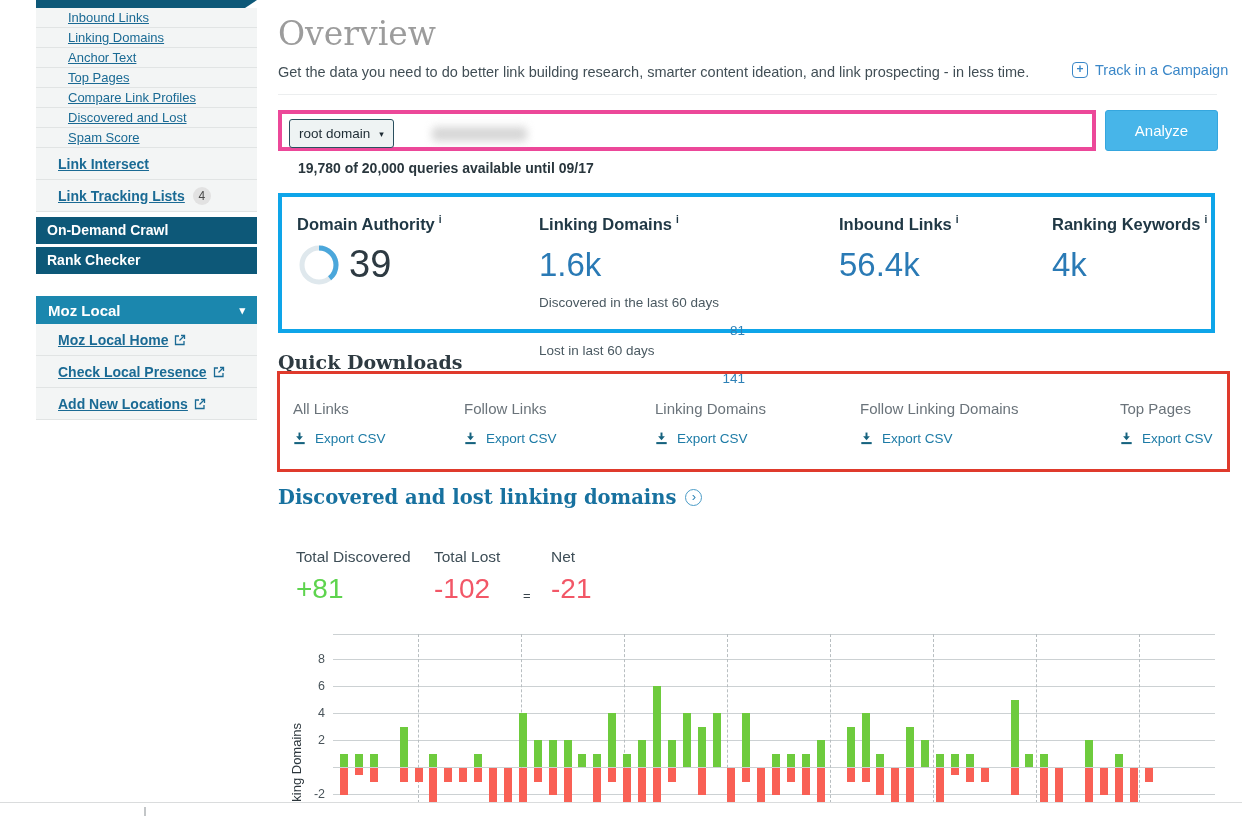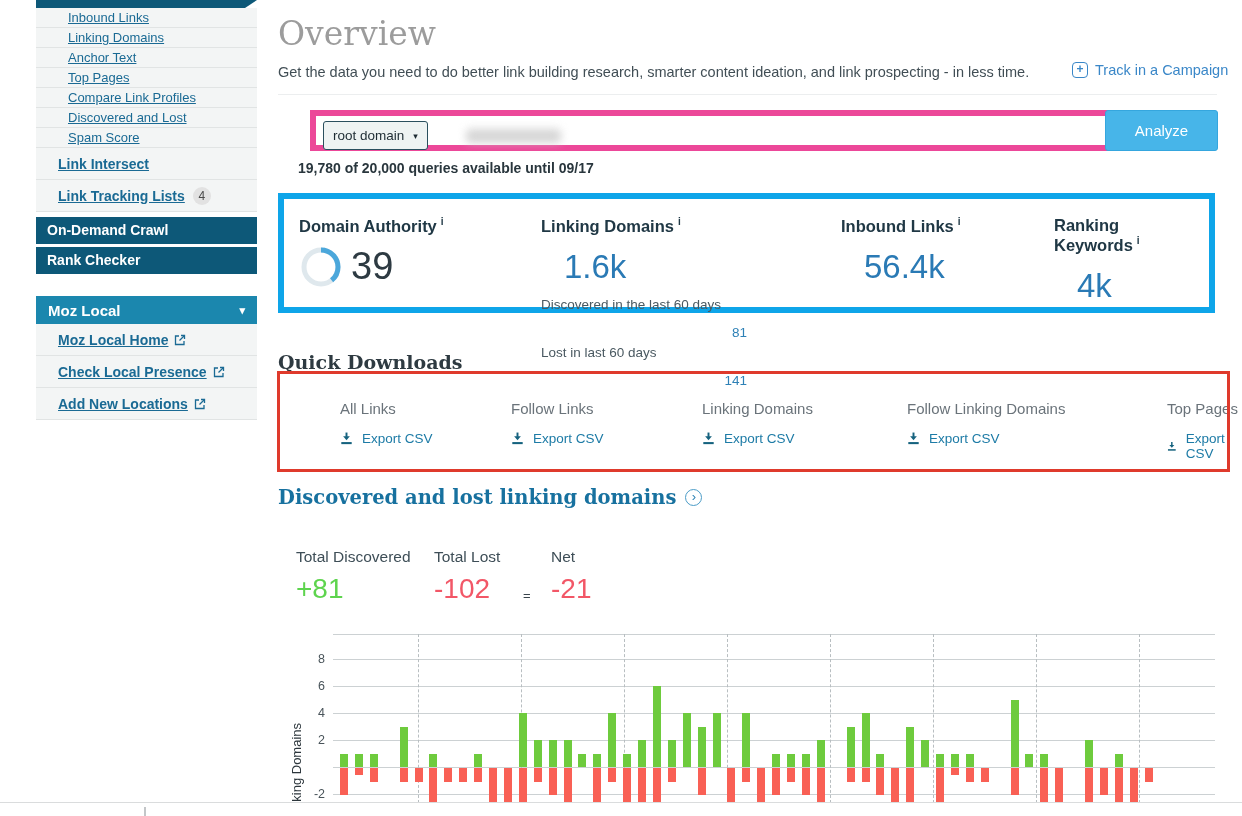--- a/index.html
+++ b/index.html
@@ -32,53 +32,53 @@
                 font-weight:normal; font-size:33px; color:#9c9c9c; }
   .subtitle { position:absolute; left:278px; top:64px; font-size:14.5px; color:#414e55; white-space:nowrap; }
   .track-link { position:absolute; left:1072px; top:62px; display:flex; align-items:center; gap:7px;
                 color:#3a87c8; font-size:14.5px; text-decoration:none; }
   .plusbox { display:inline-block; width:16px; height:16px; border:1.5px solid #3a87c8; border-radius:4px;
              line-height:13px; text-align:center; font-size:12px; font-weight:bold; }
   .hdr-divider { position:absolute; left:278px; top:94px; width:939px; height:1px; background:#eceeef; }
 
   
   .searchbar { position:absolute; left:278px; top:110px; width:818px; height:41px;
-               border:6px solid #ec4899; background:#fff;margin-left:32px; }
+               border:4px solid #ec4899; background:#fff; }
   .scope { position:absolute; left:7px; top:5px; height:29px; padding:0 9px; display:flex;
            align-items:center; gap:9px; background:#eef3f3; border:1px solid #2a4f5e; border-radius:3px;
            font-size:13.5px; color:#1d2b33; cursor:pointer; }
   .scope .chev2 { font-size:9px; }
   .redact { position:absolute; left:150px; top:13px; width:95px; height:14px; background:#cbcbcb;
             border-radius:4px; filter:blur(4px); opacity:.8; }
   .analyze { position:absolute; left:1105px; top:110px; width:113px; height:41px; background:#47b5e9;
              border:1px solid #35a6de; border-radius:3px; color:#fff; font-size:15px;
              font-family:"Liberation Sans", sans-serif; cursor:pointer; }
   .queries { position:absolute; left:278px; top:160px; font-size:14px; font-weight:bold; color:#29363d;margin-left:20px; }
 
   
-  .metrics { position:absolute; left:278px; top:193px; width:937px; height:120px;
-             border:6px solid #0ea5e9; background:#fff; }
+  .metrics { position:absolute; left:278px; top:193px; width:937px; height:140px;
+             border:4px solid #0ea5e9; background:#fff; }
   .m { position:absolute; top:17px; }
   .m1 { left:15px; } .m2 { left:257px; } .m3 { left:557px; } .m4 { left:770px; }
   .mlabel { font-size:16.5px; font-weight:bold; color:#203845; }
   .mlabel sup { font-size:10px; margin-left:4px; cursor:pointer; }
   .mval-row { display:flex; align-items:center; gap:8px; margin-top:9px; }
   .gauge .track { fill:none; stroke:#dfe8ed; stroke-width:5; }
   .gauge .arc { fill:none; stroke:#4ba7db; stroke-width:5; transform:rotate(-90deg); transform-origin:22px 22px; }
   .danum { font-size:38px; color:#2d3a42; }
-  .bigval { font-size:33px; color:#2a7ab5; margin-top:12px;margin-left:23px; }
+  .bigval { font-size:33px; color:#2a7ab5; margin-top:12px; }
   .krows { margin-top:9px; width:206px; }
   .krow { display:flex; justify-content:space-between; font-size:13.5px; line-height:20px; }
   .krow .kl { color:#4a5961; } .krow .kv { color:#2e81b6;margin-top:28px; }
 
   
   .qd-title { position:absolute; left:278px; top:351px; font-family:"DejaVu Serif", serif;
               font-size:19px; font-weight:bold; color:#2e3a41; }
   .qd-row { position:absolute; left:278px; top:400px; width:960px; height:60px; }
-  .qd-col { position:absolute; top:0;margin-left:47px; }
+  .qd-col { position:absolute; top:0; }
   .qd-c0 { left:15px; } .qd-c1 { left:186px; } .qd-c2 { left:377px; } .qd-c3 { left:582px; } .qd-c4 { left:842px; }
   .qd-label { font-size:15px; color:#6a737a; }
   .qd-link { display:flex; align-items:center; gap:9px; margin-top:14px; font-size:13.5px;
              color:#1d7ba6; text-decoration:none; }
   .annotation { position:absolute; left:277px; top:371px; width:953px; height:101px;
                 border:3px solid #df3a2c; z-index:50; pointer-events:none; }
 
   
   .section-title { position:absolute; left:278px; top:486px; display:flex; align-items:center; gap:9px;
                    font-family:"DejaVu Serif", serif; font-size:19.5px; font-weight:bold; color:#17719f;

